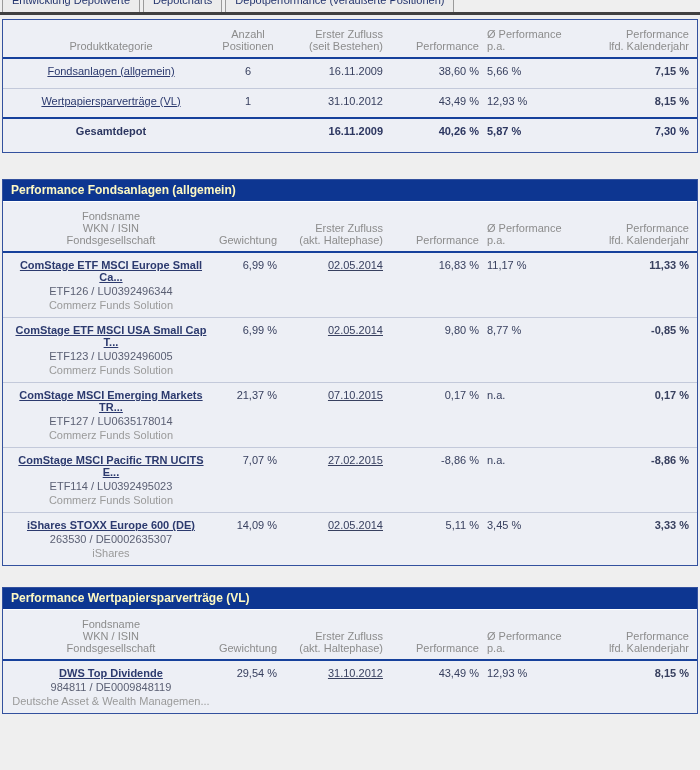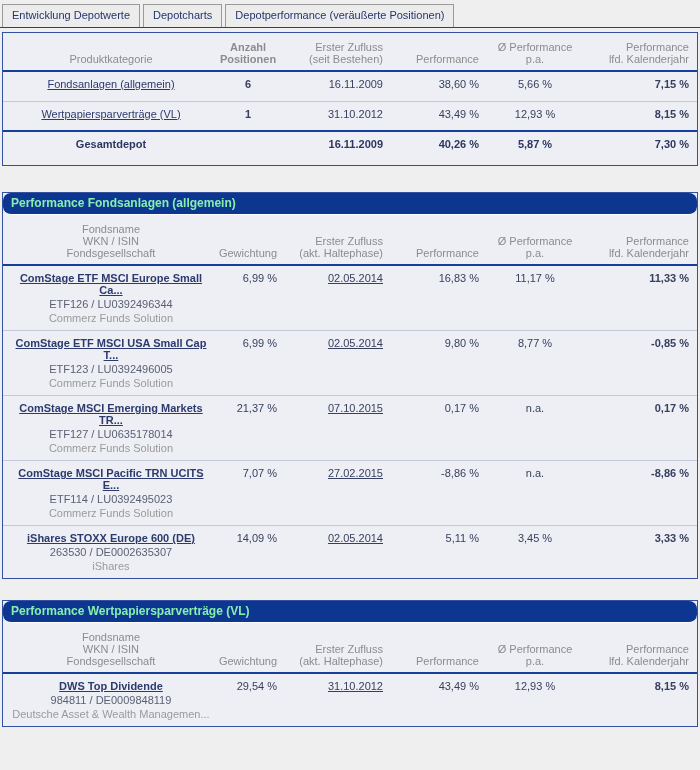--- a/index.html
+++ b/index.html
@@ -3,51 +3,51 @@
 <meta charset="utf-8">
 <style>
   * { margin:0; padding:0; box-sizing:border-box; }
   html,body { background:#efefef; }
   body {
     width:700px; min-height:770px;
     font-family:"Liberation Sans", sans-serif;
     font-size:11px; color:#38405f;
   }
   
-  .tabbar { display:flex; align-items:flex-end; border-bottom:1px solid #404040; height:28px; padding-left:2px; }
+  .tabbar { display:flex; align-items:flex-end; border-bottom:3px solid #404040; height:15px; padding-left:2px; }
   .tab {
     border:1px solid #9a9a9a; border-bottom:none;
     background:#ececec; color:#24356e;
     padding:4px 9px 4px 9px; margin-right:3px; height:23px;
     cursor:pointer; white-space:nowrap;
   }
   .tab.active { background:#0d3691; color:#ffffff; font-weight:bold; border-color:#0d3691; }
   
   .panel {
     margin:2px; border:1px solid #33519e; background:#edeff5;
   }
   .panel.first { margin-top:4px; margin-bottom:26px; }
   .panel.mid { margin-bottom:21px; }
   .panel-title {
-    background:#0d3691; color:#86efac; font-weight:bold; font-size:12px;
-    padding:3px 8px 4px 8px; border-bottom:1px solid #ffffff;border-radius:8px;
+    background:#0d3691; color:#fef9c3; font-weight:bold; font-size:12px;
+    padding:3px 8px 4px 8px; border-bottom:1px solid #ffffff;
   }
   
   .tbl { display:table; width:100%; border-collapse:collapse; }
   .tr { display:table-row; }
   .td { display:table-cell; vertical-align:top; padding:6px 4px; }
   .td:first-child { padding-left:8px; }
   .td:last-child { padding-right:8px; }
   .hdr .td { color:#8c8c8c; vertical-align:bottom; padding-top:8px; padding-bottom:5px; }
   .hdr-rule .td { border-bottom:2px solid #16409b; }
   .col-name  { width:auto; text-align:center; }
-  .col-num   { width:66px;  text-align:center;font-weight:bold; }
+  .col-num   { width:66px;  text-align:center; }
   .col-inflow{ width:106px; text-align:right; }
   .col-perf  { width:96px;  text-align:right; }
-  .col-perfpa{ width:104px; text-align:center; }
+  .col-perfpa{ width:104px; text-align:left; }
   .col-ytd   { width:110px; text-align:right; font-weight:bold; }
   .col-weight{ width:66px;  text-align:right; }
   .hdr .col-ytd { font-weight:normal; }
   .data-row .td { border-top:1px solid #c3c9da; }
   .data-row.no-top .td { border-top:none; }
   .total-row .td { border-top:2px solid #16409b; font-weight:bold; color:#2c3660; padding-bottom:10px; }
   a.cat-link, a.fund-link {
     color:#2c3a6e; text-decoration:underline; font-weight:normal; cursor:pointer;
   }
   a.fund-link { font-weight:bold; display:inline-block; }

